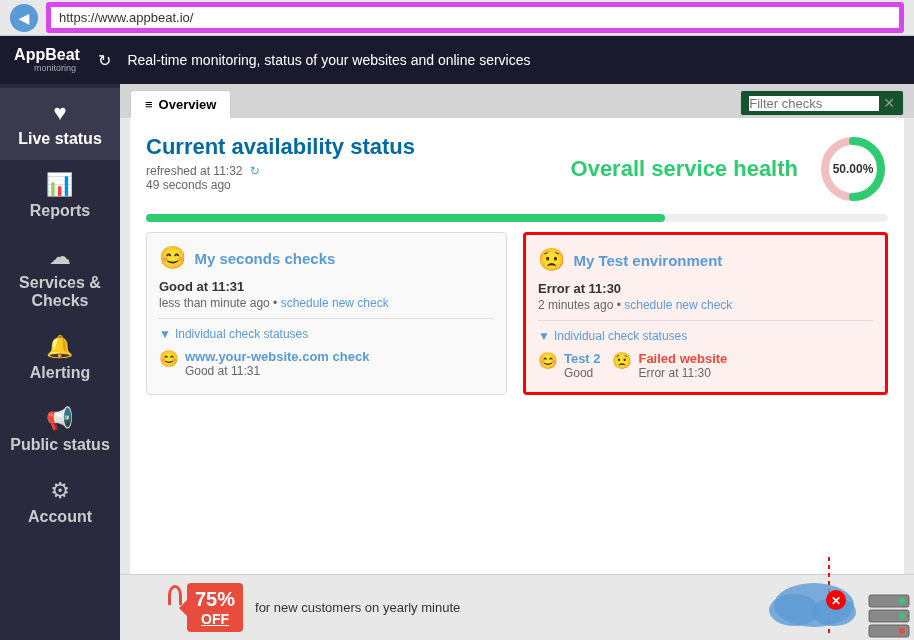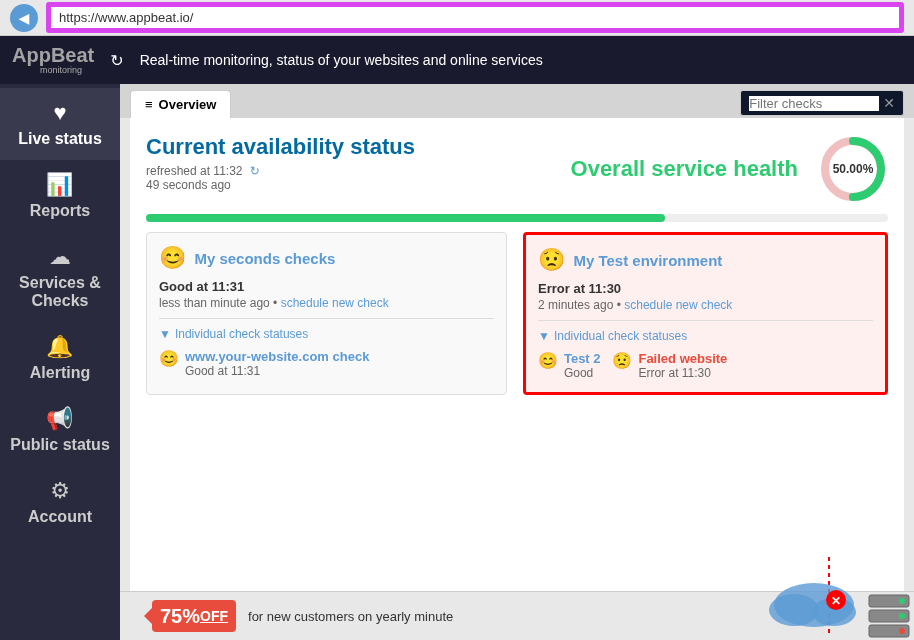--- a/index.html
+++ b/index.html
@@ -47,21 +47,21 @@
       display: flex;
       align-items: center;
       padding: 0 12px;
       gap: 12px;
     }
     .logo-area {
       display: flex; flex-direction: column; align-items: center;
       line-height: 1.1;
       min-width: 70px;
     }
-    .logo-name { color: #a3a3a3; font-size: 20px; font-weight: bold; }
+    .logo-name { color: #ffffff; font-size: 16px; font-weight: bold; }
     .logo-sub { color: #aaa; font-size: 9px; padding-left: 16px; }
     .refresh-icon-btn {
       color: white; font-size: 16px; cursor: pointer; padding: 4px;
     }
     .header-title {
       color: white; font-size: 14px; font-weight: normal;
     }
 
     
     .body-area {
@@ -121,21 +121,21 @@
       border-bottom: none;
       padding: 6px 14px;
       border-radius: 4px 4px 0 0;
       font-size: 13px;
       cursor: pointer;
       display: flex; align-items: center; gap: 6px;
     }
     .tab.active { background: white; font-weight: bold; }
     .filter-box {
       display: flex; align-items: center;
-      background: #0f172a;
+      background: #14532d;
       border: 1px solid #ccc;
       border-radius: 3px;
       padding: 4px 8px;
       margin-bottom: 2px;
       gap: 4px;
     }
     .filter-input {
       border: none; outline: none; font-size: 13px; color: #999; width: 130px;
     }
     .filter-clear { color: #999; cursor: pointer; font-size: 14px; }
@@ -245,23 +245,24 @@
     }
     .promo-tag {
       background: #e74c3c;
       color: white;
       border-radius: 4px;
       padding: 4px 8px;
       font-size: 14px;
       font-weight: bold;
       position: relative;
       display: inline-flex;
-      flex-direction: row;
+      flex-direction: column;
       align-items: center;
       line-height: 1.2;
+      margin-left: 35px;
     }
     .promo-tag::before {
       content: '';
       position: absolute;
       left: -8px; top: 50%;
       transform: translateY(-50%);
       border-right: 8px solid #e74c3c;
       border-top: 8px solid transparent;
       border-bottom: 8px solid transparent;
     }

